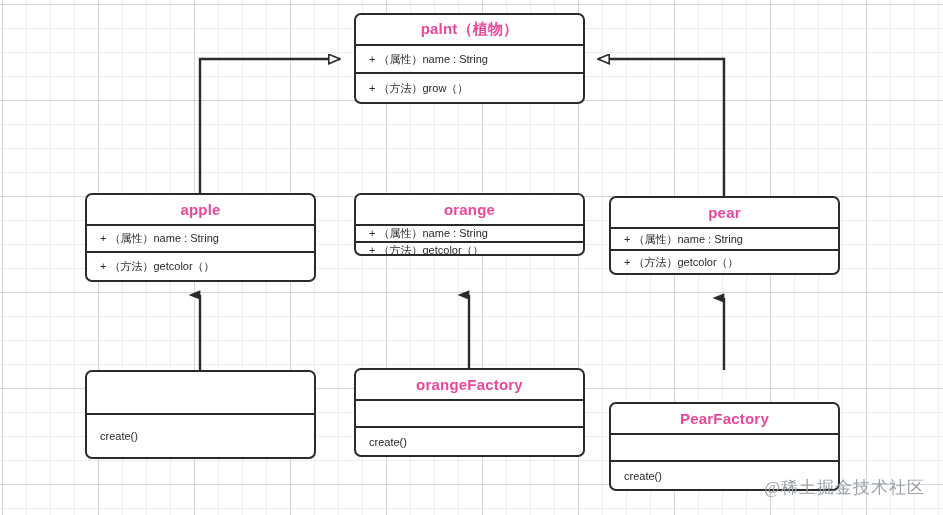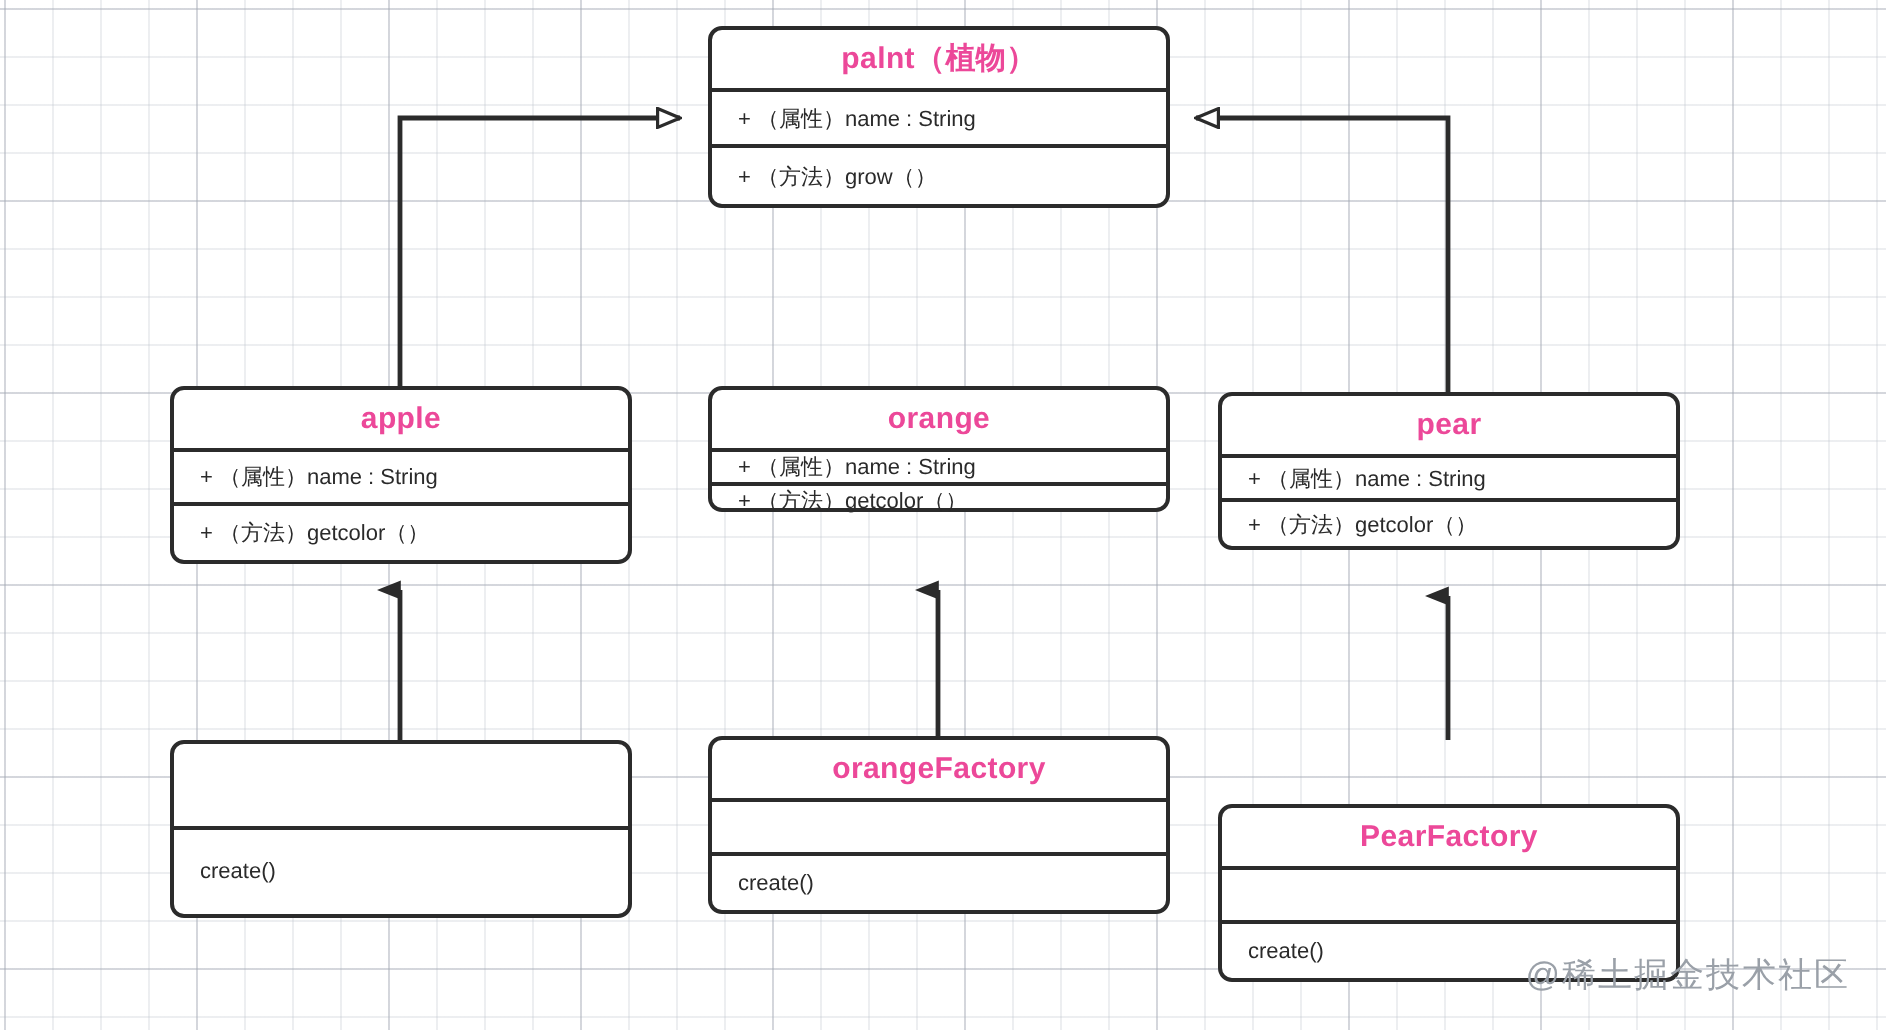--- a/index.html
+++ b/index.html
@@ -69,21 +69,21 @@
   .h89 .uml-row   { height: 29px; flex: 1 1 auto; }
 
   .watermark {
     position: absolute;
     right: 18px;
     bottom: 16px;
     font-size: 17px;
     color: #9aa0a8;
     letter-spacing: 1px;
     z-index: 3;
-    font-family: Liberation Sans, sans-serif;
+    font-family: Liberation Serif, serif;
   }
 </style>
 </head>
 <body>
 
 <div id="canvas">
 
   <svg id="edge-layer" width="943" height="515" viewBox="0 0 943 515">
     <defs>
       <marker id="hollow-tri" markerWidth="13" markerHeight="11" refX="12" refY="5.5" orient="auto" markerUnits="userSpaceOnUse">

